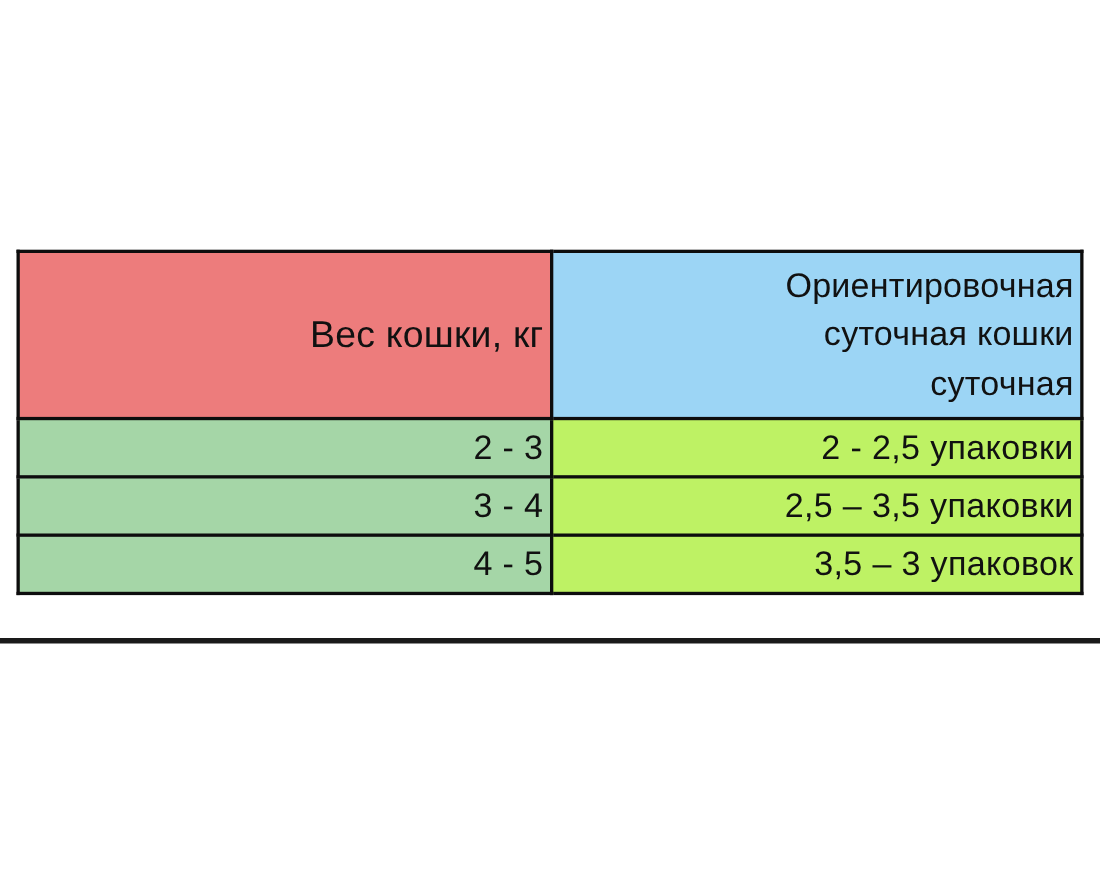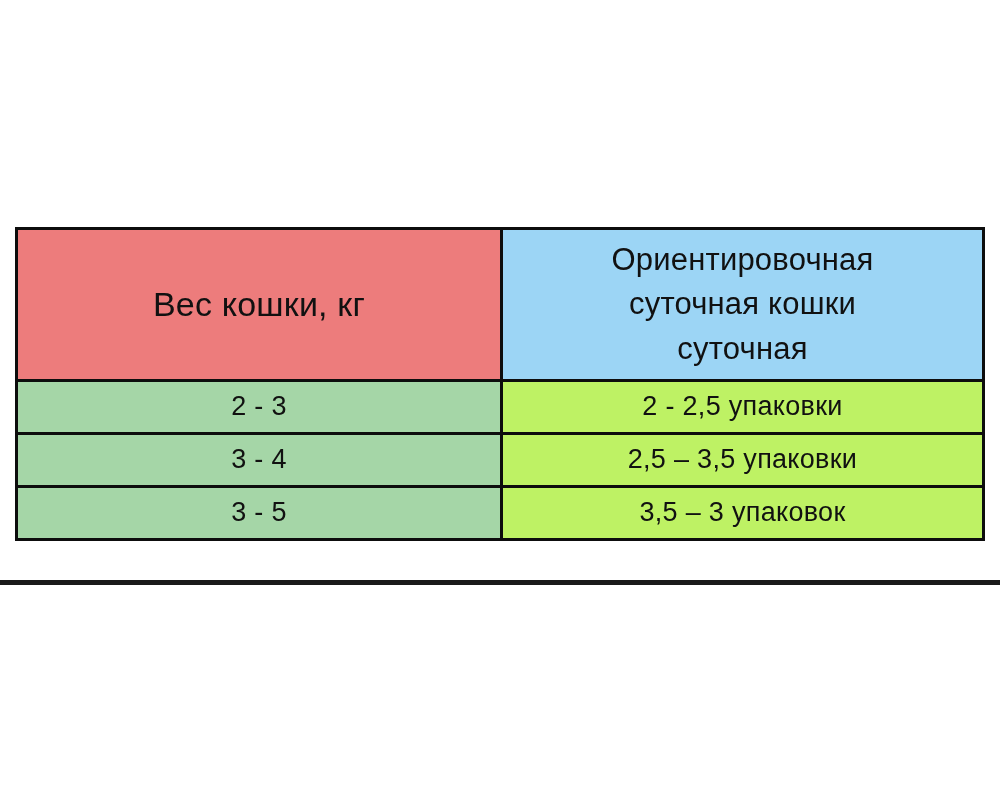--- a/index.html
+++ b/index.html
@@ -77,29 +77,30 @@
   .data-cell {
     height: 50px;
   }
   .data-left {
     background: #a5d6a7;
   }
   .data-right {
     background: #bef264;
   }
   .data-cell .cell-text {
-    font-size: 27px;
+    font-size: 31px;
     line-height: 1.1;
     letter-spacing: 0.3px;
   }
 
   .cell-text {
     display: block;
     margin: 0;
     padding: 0 6px;
+    text-align: right;
   }
 
   
   #bottom-rule {
     position: absolute;
     left: 0;
     top: 580px;
     width: 1000px;
     height: 5px;
     background: #1a1a1a;
@@ -143,21 +144,21 @@
         <td class="data-cell data-left">
           <span class="cell-text">3 - 4</span>
         </td>
         <td class="data-cell data-right">
           <span class="cell-text">2,5 – 3,5 упаковки</span>
         </td>
       </tr>
 
       <tr>
         <td class="data-cell data-left">
-          <span class="cell-text">3 - 5</span>
+          <span class="cell-text">4 - 5</span>
         </td>
         <td class="data-cell data-right">
           <span class="cell-text">3,5 – 3 упаковок</span>
         </td>
       </tr>
 
     </tbody>
   </table>
 
   <div id="bottom-rule"></div>

